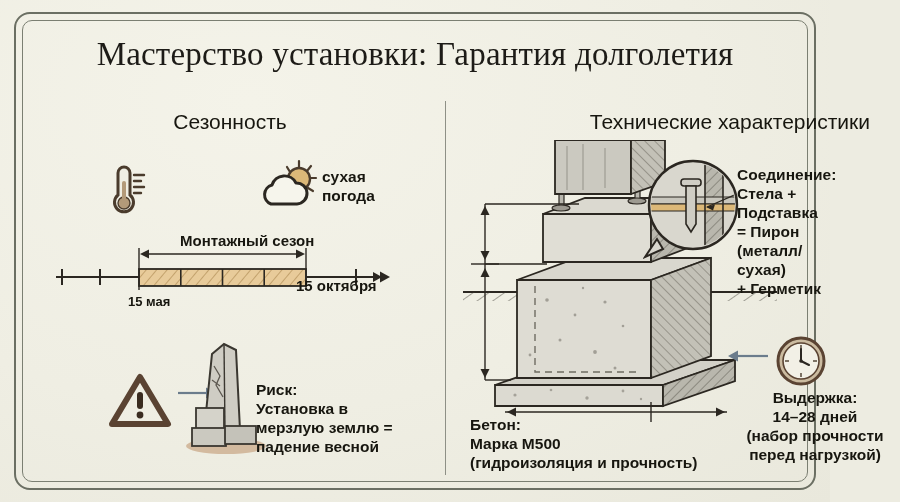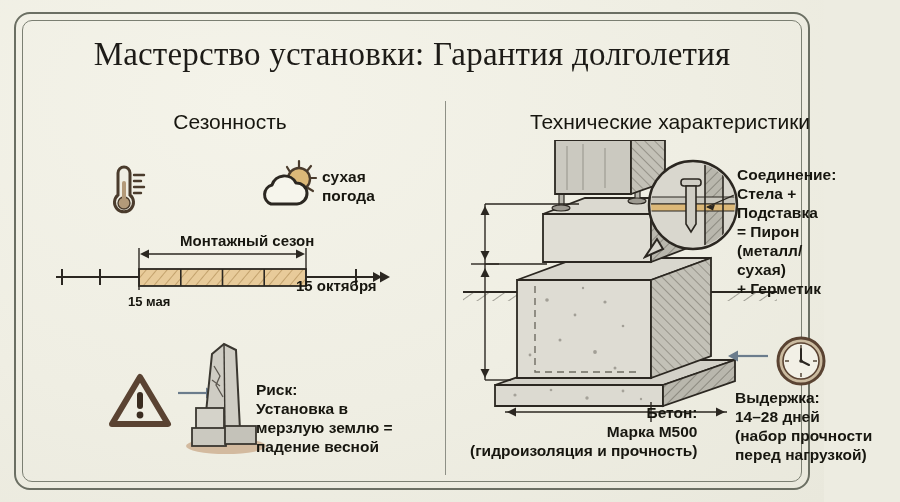--- a/index.html
+++ b/index.html
@@ -2,21 +2,21 @@
 <html><head>
 <meta charset="utf-8">
 <style>
   html,body{margin:0;padding:0;}
   body{
     width:900px;height:502px;overflow:hidden;
     background:#edece1;
     font-family:"Liberation Sans", sans-serif;
   }
   #root{position:relative;width:824px;height:502px;background:
-      radial-gradient(ellipse at 30% 20%, #f4f3e9 0%, #efeee3 55%, #e9e8dc 100%);
+      radial-gradient(ellipse at 30% 20%, #f4f3e9 0%, #efeee3 55%, #e9e8dc 100%); padding-left: 6px;
   }
   
   .frame-outer{
     position:absolute;left:14px;top:12px;right:14px;bottom:12px;
     border:2px solid #6b6f63;border-radius:16px;
     pointer-events:none;
   }
   .frame-inner{
     position:absolute;left:22px;top:20px;right:22px;bottom:20px;
     border:1px solid #7b7f72;border-radius:10px;
@@ -31,21 +31,21 @@
   }
   .divider{
     position:absolute;left:445px;top:101px;width:0;height:374px;
     border-left:1.4px solid #8e9086;
   }
   .sec-title{
     position:absolute;font-size:21px;font-weight:normal;color:#17160f;
     text-align:center;white-space:nowrap;
   }
   #sec-left{left:40px;width:380px;top:110px;}
-  #sec-right{left:470px;width:400px;top:110px;}
+  #sec-right{left:470px;width:400px;top:110px;text-align:right;}
 
   
   .txt{position:absolute;font-size:15.5px;font-weight:bold;color:#17160f;line-height:19px;white-space:pre-line;}
 
   
   #cond-text{left:139px;top:167px;}
   #dry-text{left:322px;top:167px;}
 
   
   #thermo{position:absolute;left:100px;top:163px;width:48px;height:52px;}
@@ -61,23 +61,23 @@
   
   #risk-text{left:256px;top:380px;}
   #warn{position:absolute;left:108px;top:372px;width:64px;height:58px;}
   #riskarrow{position:absolute;left:176px;top:382px;width:42px;height:22px;}
   #broken{position:absolute;left:178px;top:336px;width:92px;height:118px;}
 
   
   #monument{position:absolute;left:455px;top:140px;width:330px;height:290px;}
   #callout{position:absolute;left:643px;top:157px;width:100px;height:105px;}
   #conn-text{left:737px;top:165px;}
-  #concrete-text{left:470px;top:403px;text-align:right;}
+  #concrete-text{left:470px;top:415px;}
   #clock{position:absolute;left:776px;top:336px;width:50px;height:50px;}
-  #hold-text{left:735px;top:388px;width:160px;}
+  #hold-text{left:735px;top:388px;text-align:center;width:160px;}
   #clockarrow{position:absolute;left:726px;top:348px;width:44px;height:16px;}
 </style>
 </head>
 <body>
 
 <div id="root">
 
   <div class="frame-outer"></div>
   <div class="frame-inner"></div>
 

